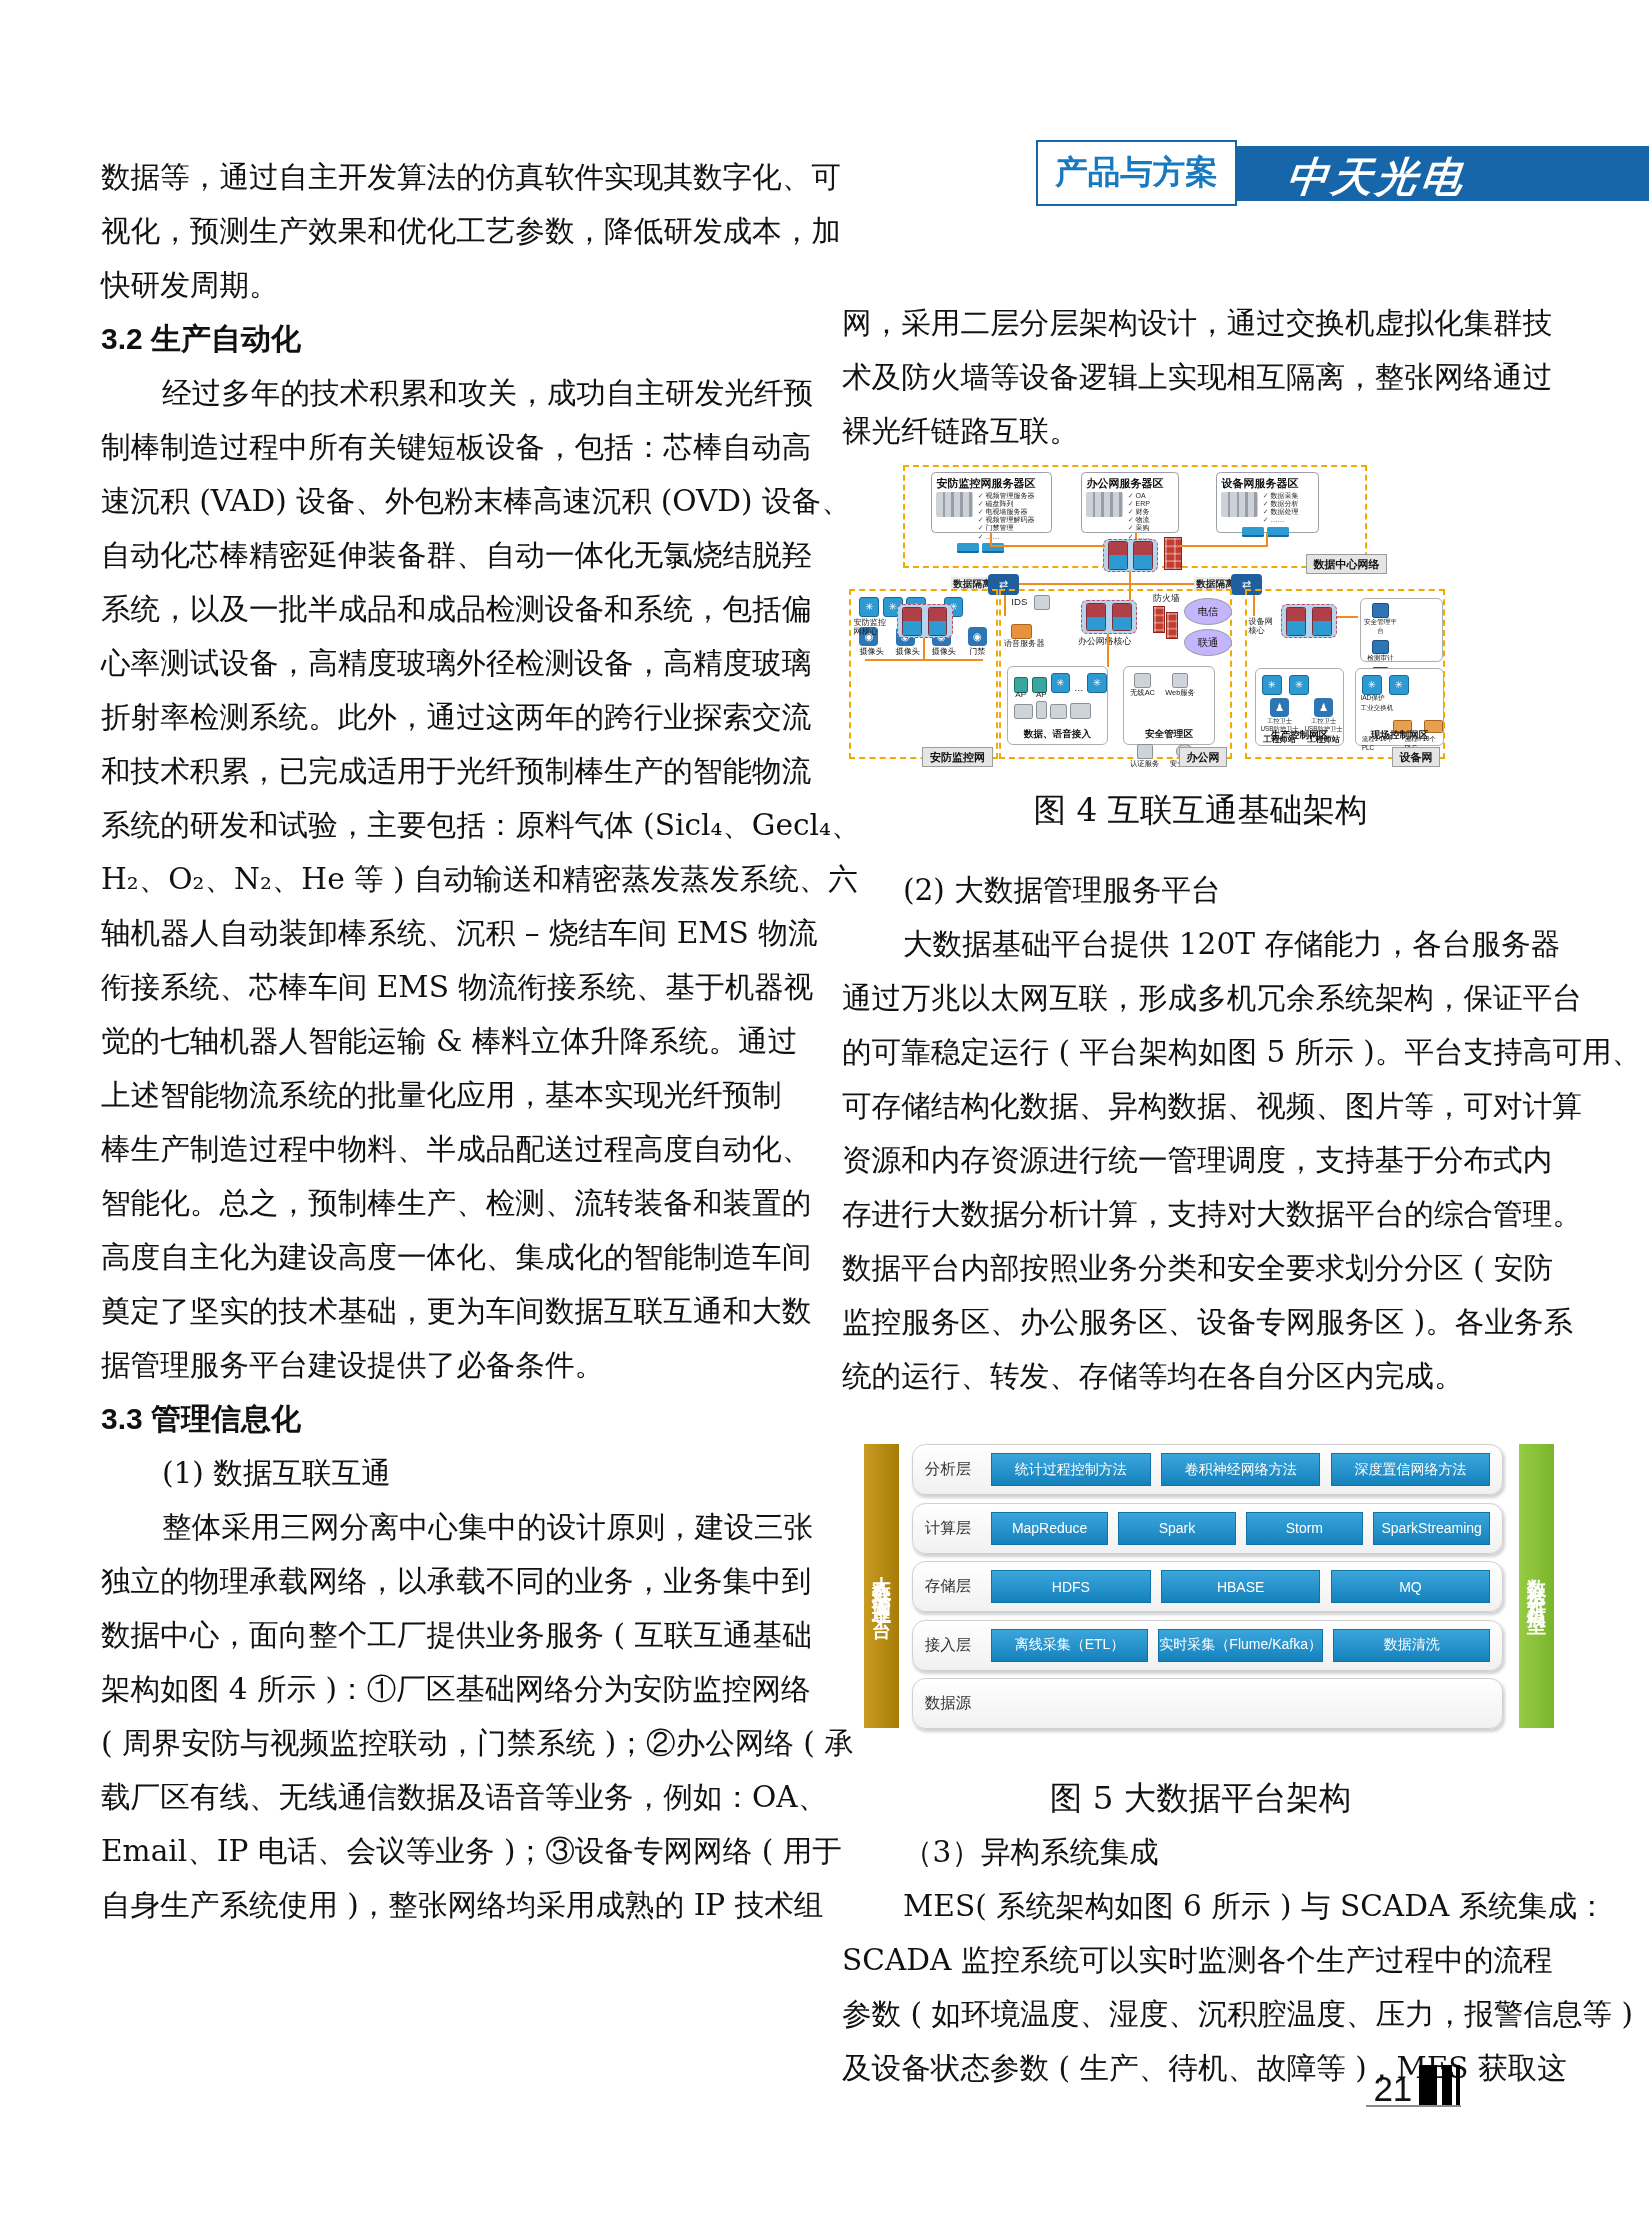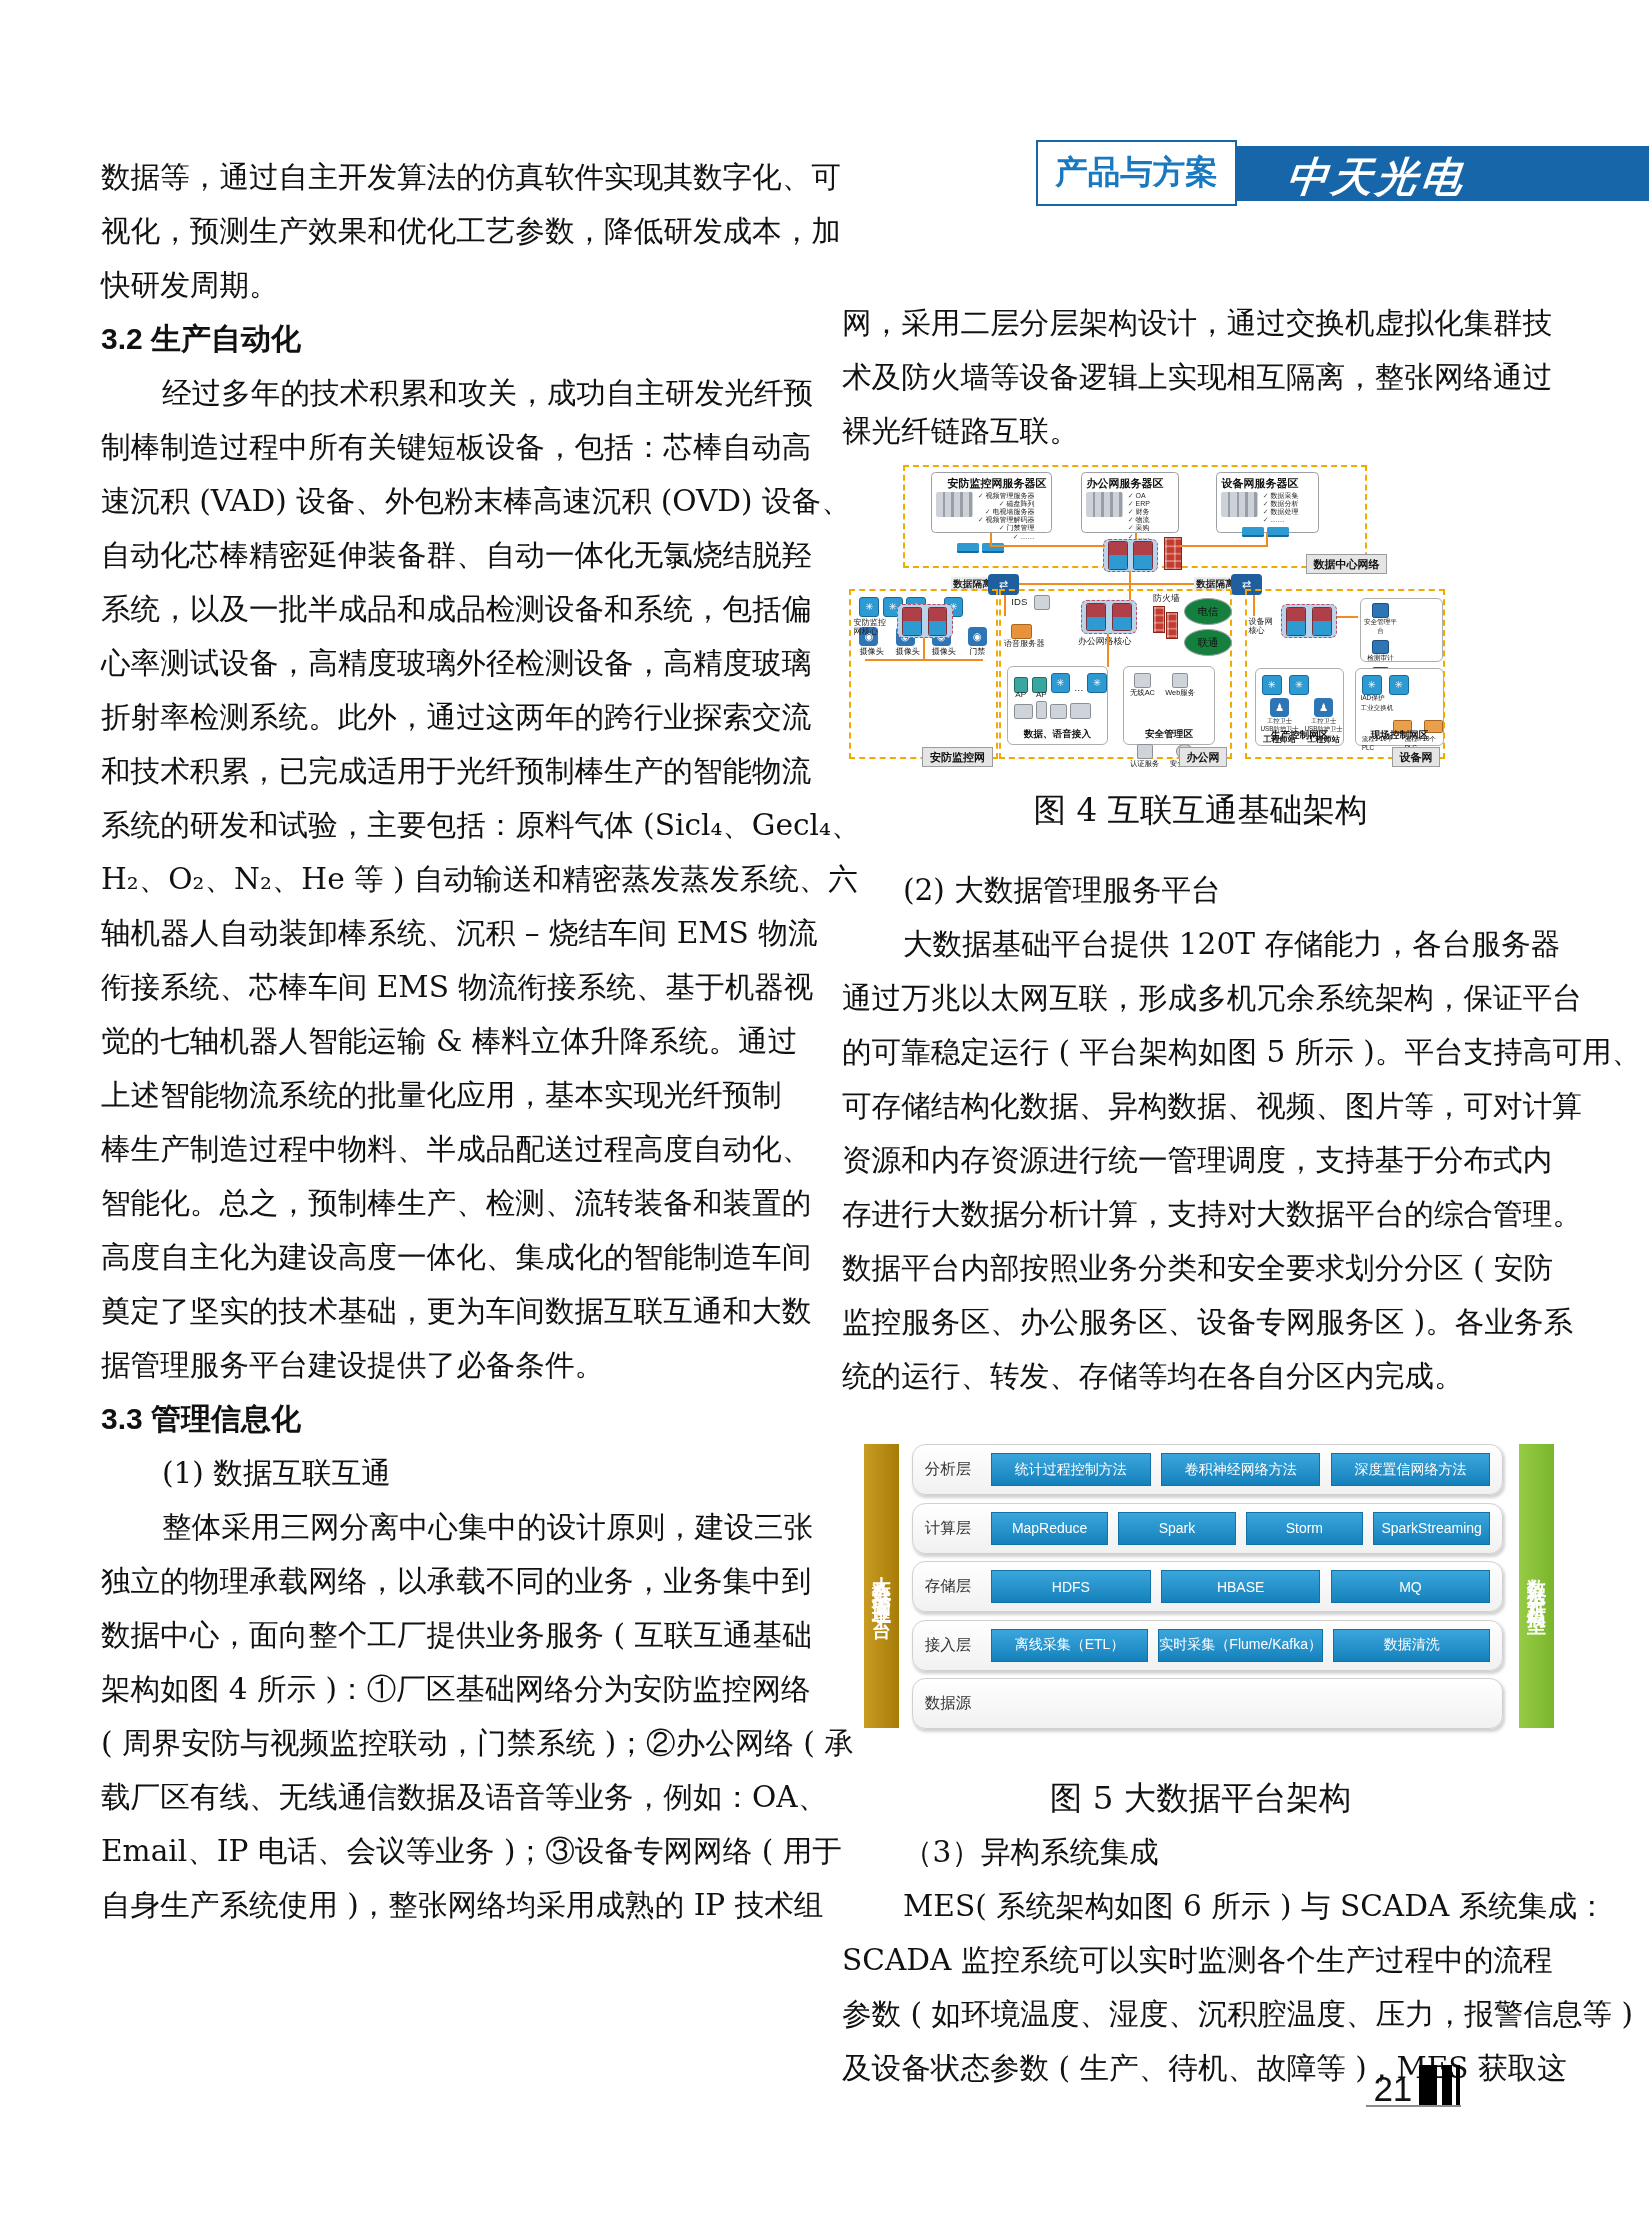--- a/index.html
+++ b/index.html
@@ -40,21 +40,21 @@
   .fwall{position:absolute;background:#c23b2e;border:0.7px solid #8e2418;
     background-image:linear-gradient(rgba(255,255,255,.35) 1.5px,transparent 1.5px),
                      linear-gradient(90deg,rgba(255,255,255,.35) 1.5px,transparent 1.5px);
     background-size:8.9px 7.4px;}
   .swc{width:17.7px;height:17.7px;background:#2d9ad2;border:0.7px solid #176a9b;border-radius:3px;
        color:#fff;font-size:9.6px;display:flex;align-items:center;justify-content:center;flex:none;}
   .iso{position:absolute;width:31px;height:20.7px;background:#1f5f9e;border-radius:3.7px;color:#fff;
        font-size:11px;display:flex;align-items:center;justify-content:center;}
   .isolbl{position:absolute;font-size:9.6px;font-weight:bold;color:#222;background:#ececec;padding:0.7px 2.2px;}
   .oline{position:absolute;background:#f08c1e;}
-  .cloud{position:absolute;width:46px;height:25px;background:#15803d;border:1.5px solid #9aa3ab;
+  .cloud{position:absolute;width:46px;height:25px;background:#c4b5fd;border:1.5px solid #9aa3ab;
          border-radius:50%;font-size:10.3px;display:flex;align-items:center;justify-content:center;}
   .lbl{position:absolute;font-size:8.1px;color:#222;white-space:pre-line;line-height:8.9px;}
   .cam{width:19px;height:19px;background:#2d75b5;border-radius:3.7px;color:#fff;font-size:10.3px;
        display:flex;align-items:center;justify-content:center;flex:none;}
   .gico{width:16.3px;height:14.8px;background:#cfd4da;border:1.5px solid #8a8f96;border-radius:2.2px;box-sizing:border-box;}
   .oico{width:19px;height:13.3px;background:#e8923c;border:0.7px solid #a9661f;border-radius:2.2px;}
   .inbox{position:absolute;background:#fff;border:0.7px solid #adadad;border-radius:5.9px;box-sizing:border-box;}
   .inbox .bt{position:absolute;bottom:3px;left:0;right:0;text-align:center;font-weight:bold;font-size:9.6px;}
   .icorow{display:flex;gap:3.7px;align-items:flex-end;margin:5.9px 0 0 5.9px;}
   .plc{width:17.7px;height:11.8px;background:#e8a04c;border:0.7px solid #a9661f;border-radius:1.5px;}
@@ -129,21 +129,21 @@
 
 <div class="tline">网，采用二层分层架构设计，通过交换机虚拟化集群技</div>
     <div class="tline">术及防火墙等设备逻辑上实现相互隔离，整张网络通过</div>
     <div class="tline">裸光纤链路互联。</div>
   </div>
 
 <div class="fig4">
 
   <div class="dash" style="left:61px;top:0;width:464px;height:103px;"></div>
 
-  <div class="wbox srvbox" style="left:89px;top:6.6px;width:121px;height:61px;text-align:right;">
+  <div class="wbox srvbox" style="left:89px;top:6.6px;width:121px;height:61px;">
     <div class="t">安防监控网服务器区</div>
     <div class="srvrow">
       <div class="srvstack"></div>
       <div class="ck">
 
       <div>视频管理服务器</div>
           <div>磁盘阵列</div>
           <div>电视墙服务器</div>
           <div>视频管理解码器</div>
           <div>门禁管理</div>

